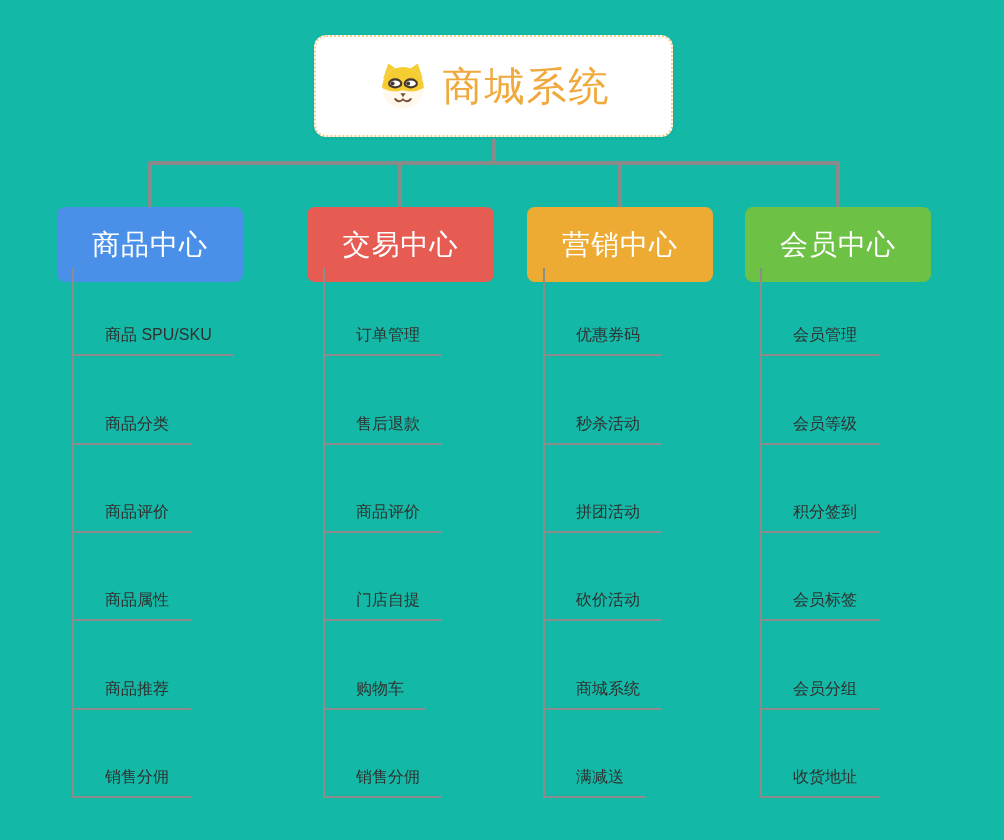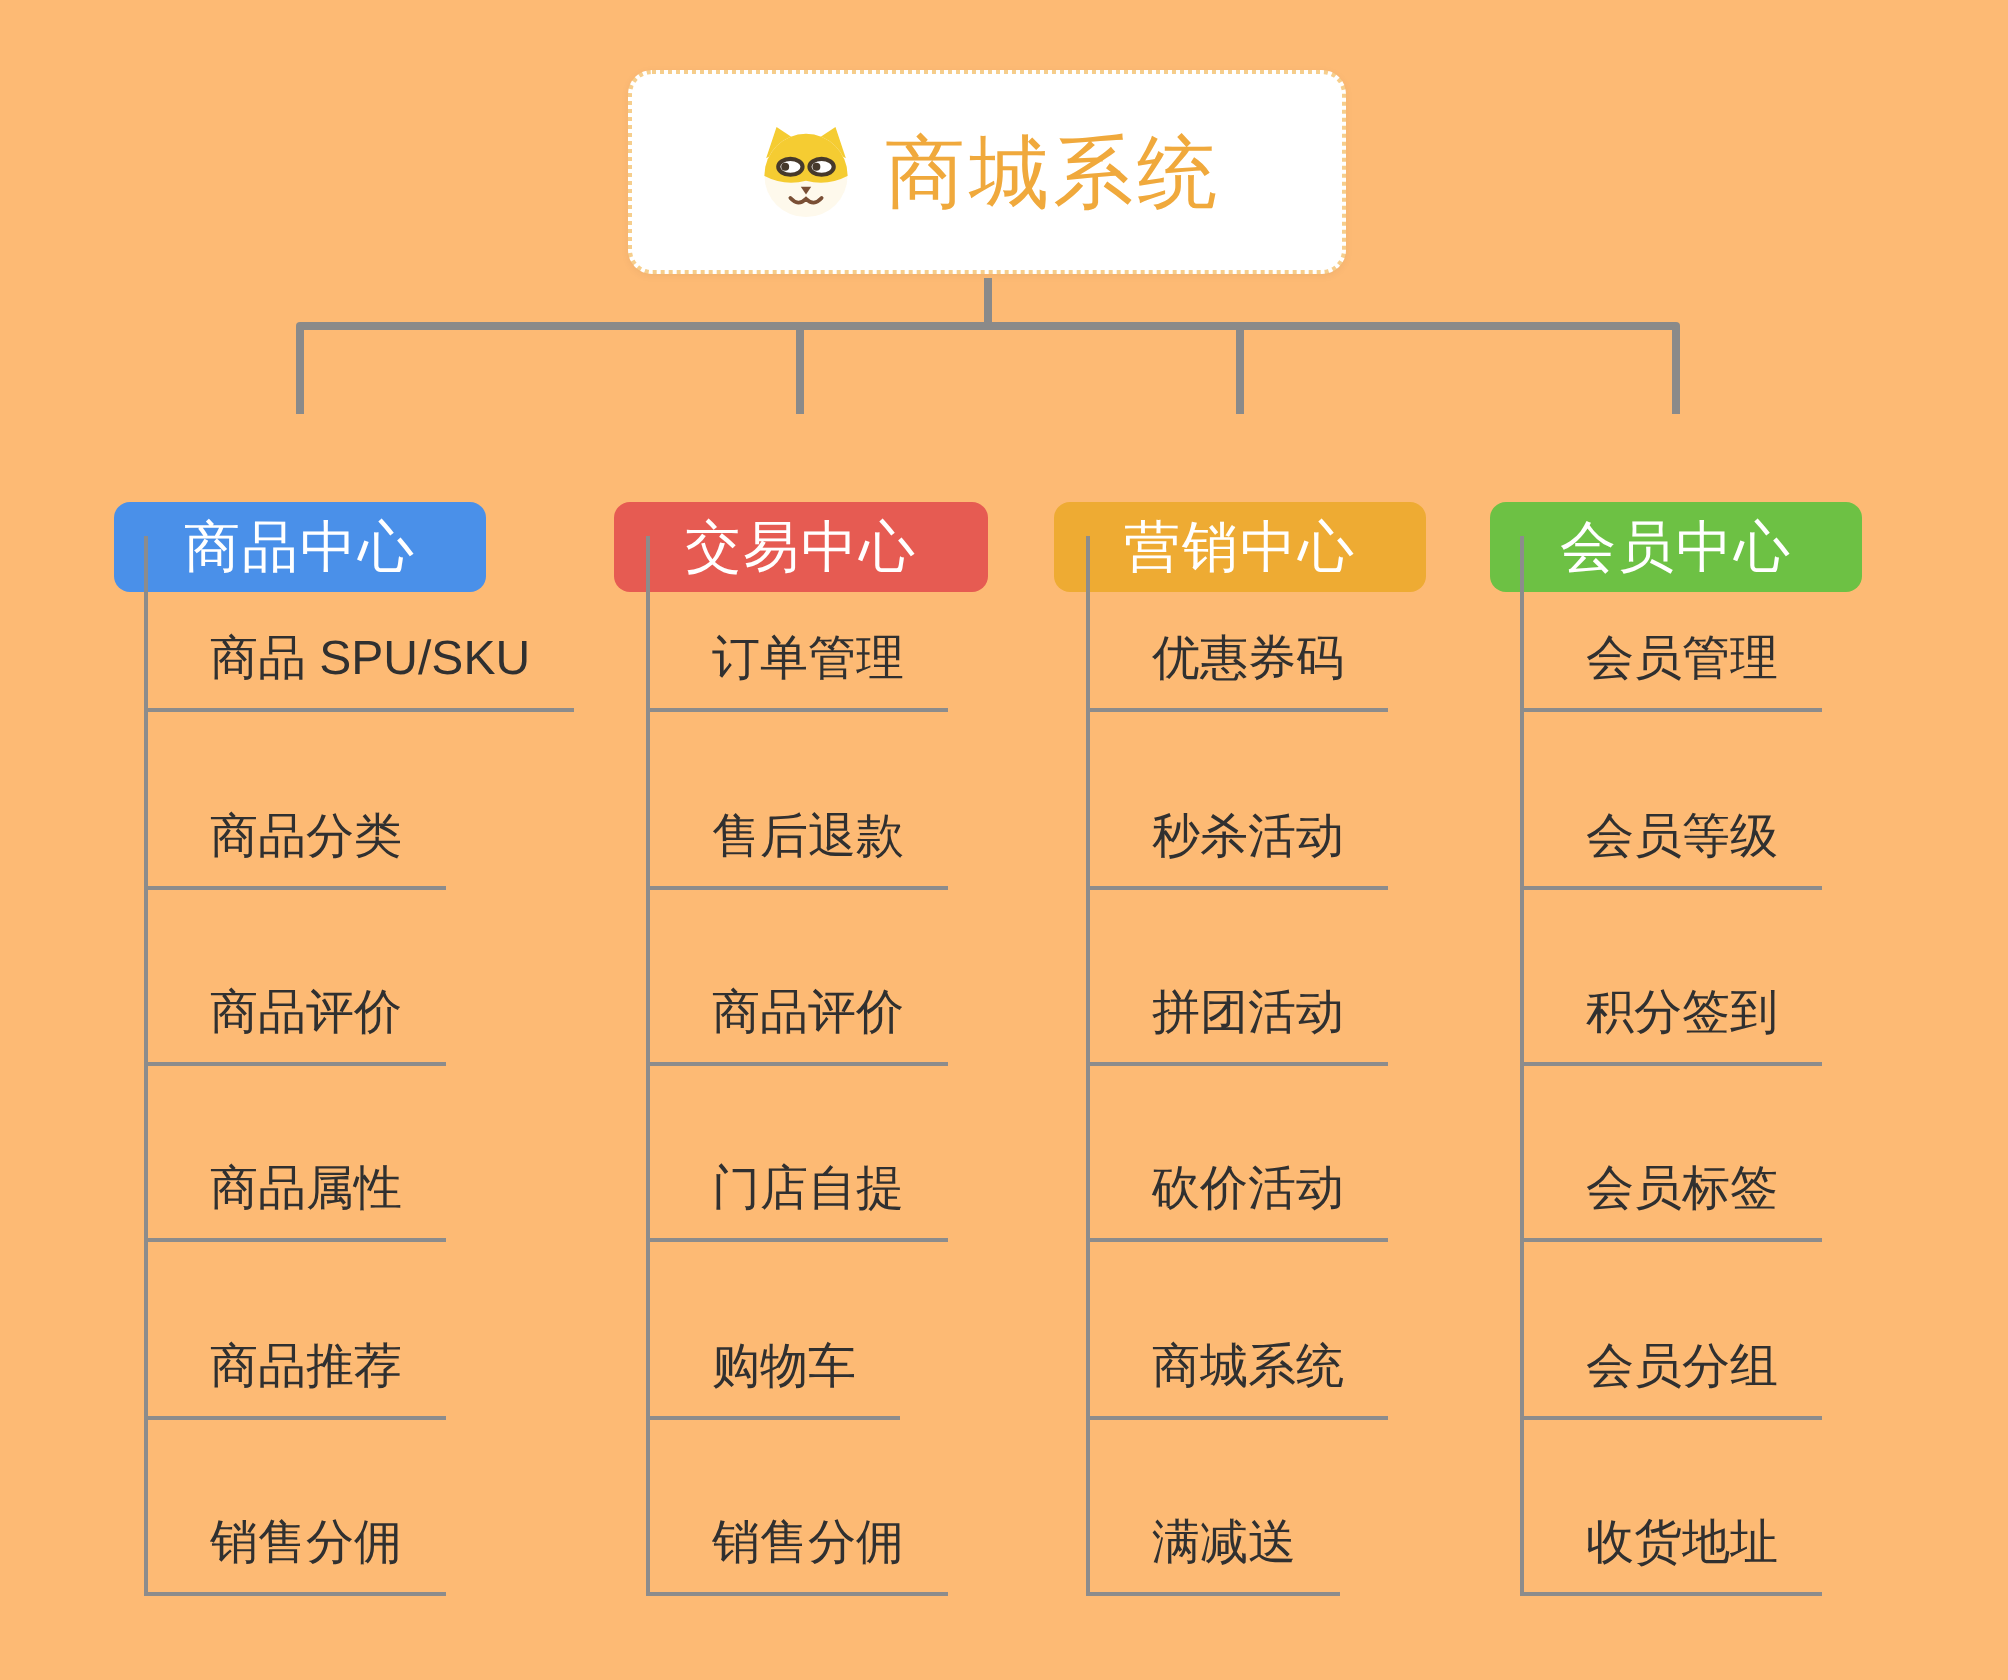--- a/index.html
+++ b/index.html
@@ -18,47 +18,47 @@
 
   
   .cline{position:absolute;background:#8A8A8A;}
   .root-drop{left:492px;top:139px;width:4px;height:24px;}
   .hbar{left:148px;top:161px;width:692px;height:4px;border-radius:2px;}
   .drop{top:163px;width:4px;height:44px;}
   .drop-0{left:148px;} .drop-1{left:398px;} .drop-2{left:618px;} .drop-3{left:836px;}
 
   
   .branch{
-    position:absolute;top:207px;height:45px;border-radius:8px;
+    position:absolute;top:207px;height:75px;border-radius:8px;
     color:#FFFFFF;font-size:28px;letter-spacing:1px;
-    display:flex;align-items:center;justify-content:center;box-sizing:border-box;margin-top:44px;
+    display:flex;align-items:center;justify-content:center;box-sizing:border-box;
   }
   .branch-0{left:57px;width:186px;}
   .branch-1{left:307px;width:187px;}
   .branch-2{left:527px;width:186px;}
   .branch-3{left:745px;width:186px;font-family:Liberation Serif, serif;}
 
   
   .vline{position:absolute;top:268px;width:2px;height:530px;background:#8C8C8C;}
   .vline-0{left:72px;} .vline-1{left:323px;} .vline-2{left:543px;} .vline-3{left:760px;}
   .col{
     position:absolute;top:268px;display:grid;grid-auto-rows:88.34px;
     align-items:end;justify-items:start;
   }
   .col-0{left:72px;} .col-1{left:323px;} .col-2{left:543px;} .col-3{left:760px;}
   .leaf{
-    display:inline-block;font-size:24px;color:#303030;
+    display:inline-block;font-size:16px;color:#303030;
     padding:0 22px 9px 33px;border-bottom:2px solid #8C8C8C;
     white-space:nowrap;line-height:1.25;
   }
 </style>
 </head>
 <body>
 
-<div class="canvas" style="background: #fdba74;">
+<div class="canvas" style="background: #14b8a6;">
 
   <div class="root-node" style="border-color: rgb(246, 206, 140);">
     <svg class="root-icon" viewBox="0 0 60 60">
       <polygon points="7,22 13,4 25,12" fill="#F5CC32"></polygon>
       <polygon points="53,22 47,4 35,12" fill="#F5CC32"></polygon>
       <circle cx="30" cy="32" r="24" fill="#FEF9EC"></circle>
       <clipPath id="faceClip">
           <circle cx="30" cy="32" r="24"></circle>
         </clipPath>
       <path d="M2,0 H58 V30 Q44,39 30,35 Q16,39 2,30 Z" fill="#F5CC32" clip-path="url(#faceClip)"></path>

